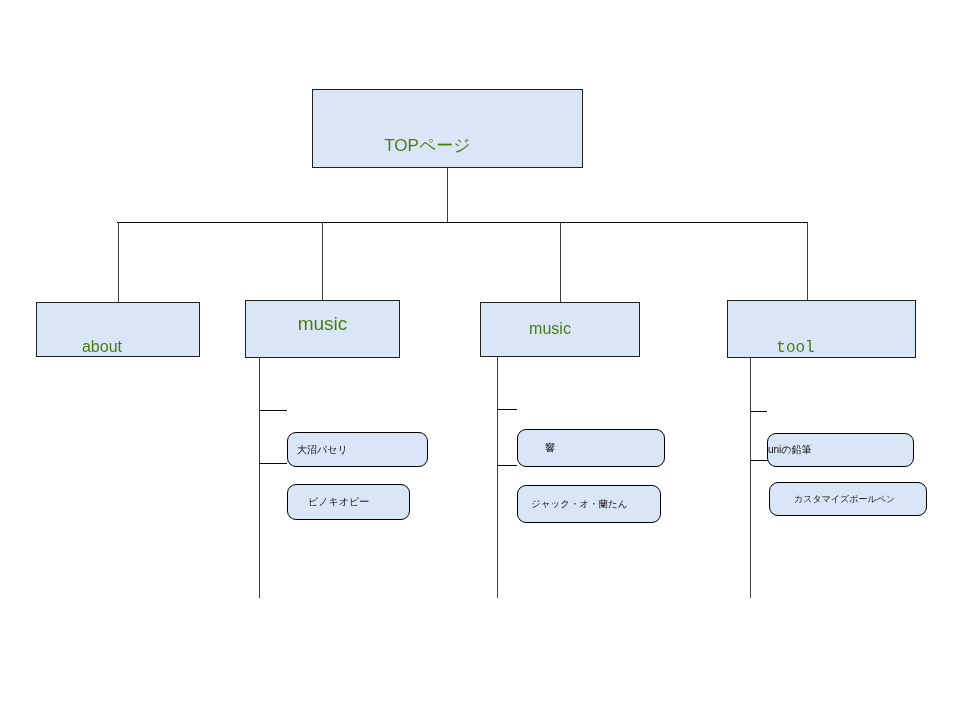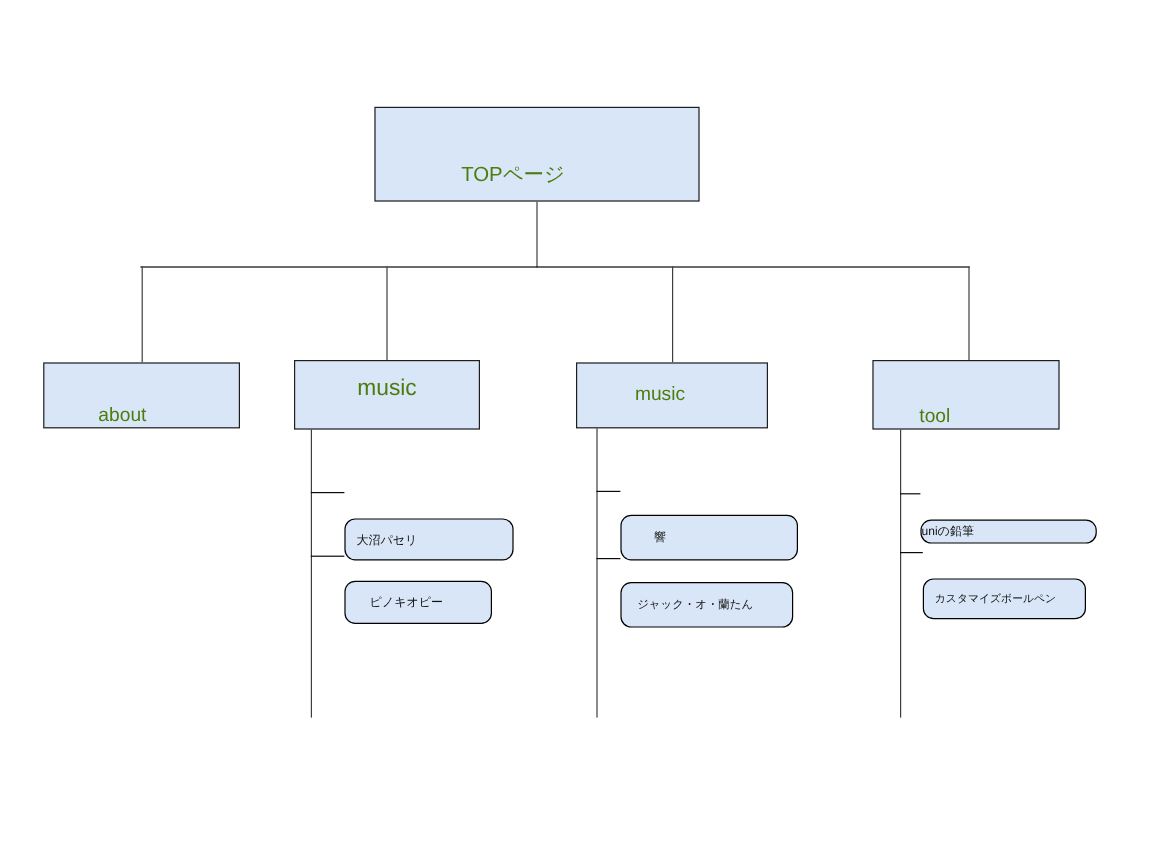--- a/index.html
+++ b/index.html
@@ -28,41 +28,41 @@
     display: flex;
     align-items: flex-end;
     justify-content: center;
     color: #4d7c0f;
   }
   .node .lbl { white-space: nowrap; }
   .node.root  { left:312px; top:89px;  width:271px; height:79px; font-size:17px; padding-right:40px; padding-bottom:10px; }
   .node.about { left:36px;  top:302px; width:164px; height:55px; font-size:16px; padding-right:32px; }
   .node.music { left:245px; top:300px; width:155px; height:58px; font-size:19px; padding-bottom:22px; }
   .node.video { left:480px; top:302px; width:160px; height:55px; font-size:16px; padding-right:20px; padding-bottom:18px; }
-  .node.tool  { left:727px; top:300px; width:156px; height:58px; font-size:16px; padding-right:52px; padding-top:4px; }
+  .node.tool  { left:727px; top:300px; width:189px; height:58px; font-size:16px; padding-right:52px; padding-top:4px;font-family:Liberation Mono, monospace; }
   .leaf {
     position: absolute;
     box-sizing: border-box;
     background: var(--node_fill, #d9e6f7);
     border: 1.2px solid #000000;
     border-radius: 9px;
     display: flex;
     align-items: center;
     justify-content: flex-start;
     font-size: 10px;
     color: #111111;
     margin-top: 39px;
   }
   .leaf .lbl { white-space: nowrap; }
   .leaf.m1 { left:287px; top:393px; width:141px; height:35px; padding-left:9px; }
   .leaf.m2 { left:287px; top:445px; width:123px; height:36px; padding-left:20px; }
   .leaf.v1 { left:517px; top:390px; width:148px; height:38px; padding-left:27px; }
   .leaf.v2 { left:517px; top:446px; width:144px; height:38px; padding-left:13px; font-size:9.5px; }
-  .leaf.t1 { left:767px; top:394px; width:147px; height:20px; }
-  .leaf.t2 { left:769px; top:443px; width:136px; height:34px; padding-left:9px; font-size:9px; }
+  .leaf.t1 { left:767px; top:394px; width:147px; height:34px; }
+  .leaf.t2 { left:769px; top:443px; width:158px; height:34px; padding-left:24px; font-size:9px; }
 </style>
 </head>
 <body>
 
 <div class="canvas">
 
   <div class="line v" style="left:447px; top:168px; height:55px;"></div>
   <div class="line h" style="left:117px; top:222px; width:691px;"></div>
   <div class="line v" style="left:118px; top:222px; height:80px;"></div>
   <div class="line v" style="left:322px; top:222px; height:78px;"></div>

